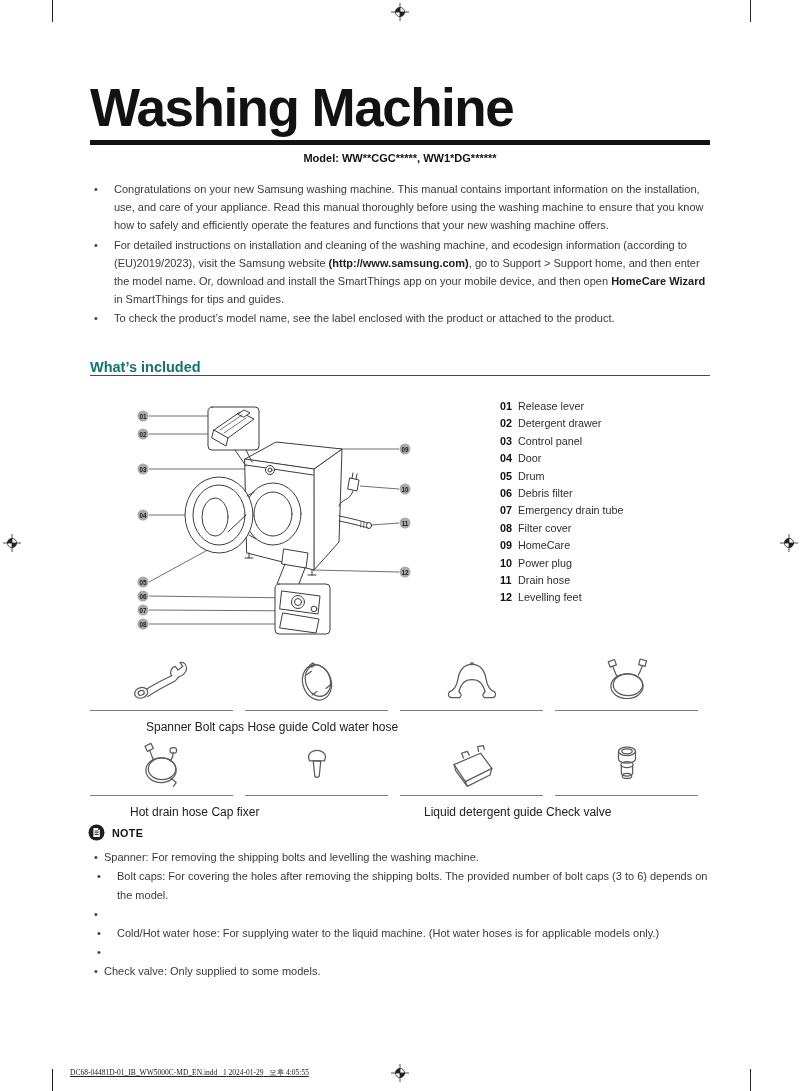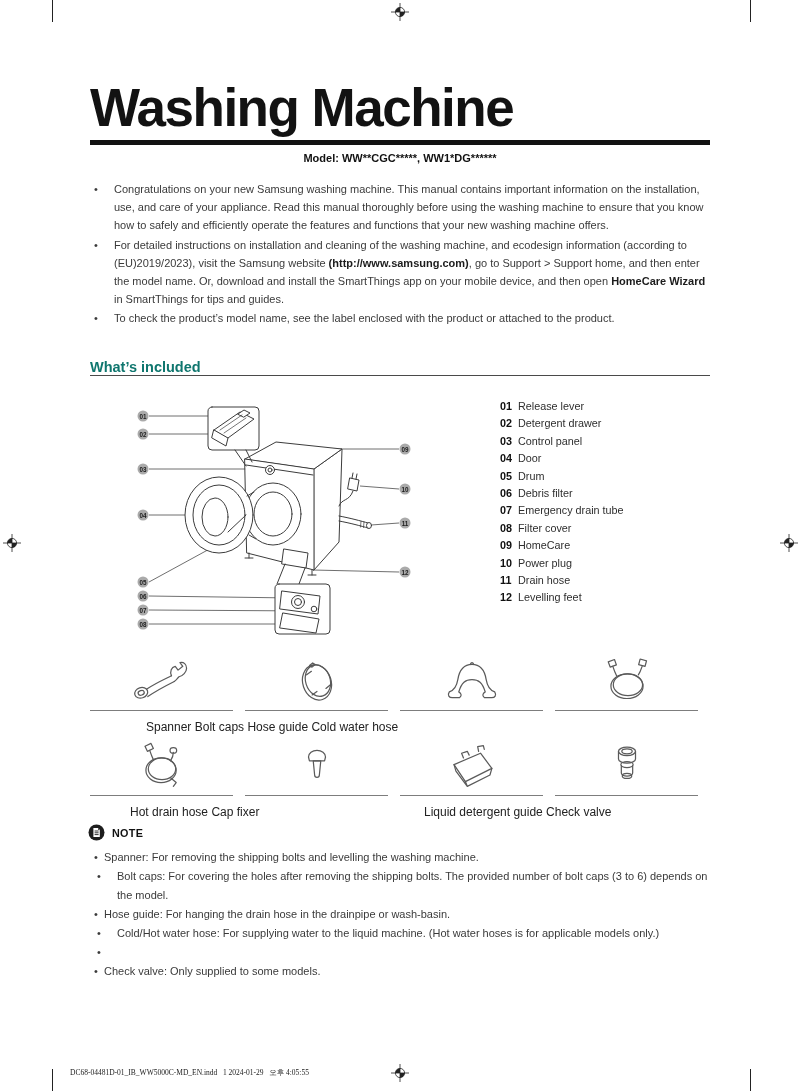--- a/index.html
+++ b/index.html
@@ -33,21 +33,21 @@
   .cap-r2a{left:40px;}
   .cap-r2b{left:334px;}
   .note-head{position:absolute;left:88px;top:824px;display:flex;align-items:center;}
   .note-label{font-size:10.8px;font-weight:700;color:#111;margin-left:7px;letter-spacing:.3px;}
   .note-list{position:absolute;left:90px;top:848px;width:624px;}
   .nli{display:flex;font-size:11px;line-height:19px;color:#3a3a3a;}
   .nli .marker{flex:none;width:10px;padding-left:4px;}
   .nli.indent .marker{width:20px;padding-left:7px;}
   .footer{position:absolute;left:70px;top:1068px;font-family:"Liberation Serif",serif;
           font-size:7.5px;color:#222;white-space:pre;}
-  .footer span{white-space:pre;}
+  .footer span{white-space:pre;text-decoration:underline;}
   svg{display:block;}
 </style>
 </head>
 <body>
 
 <div class="page">
 
   <div class="crop" style="left:52px;top:0;"></div>
   <div class="crop" style="left:750px;top:0;"></div>
   <div class="crop" style="left:52px;top:1069px;"></div>
@@ -344,21 +344,20 @@
       <div class="nli">
         <span class="marker">•</span>
         <span>Spanner: For removing the shipping bolts and levelling the washing machine.</span>
       </div>
       <div class="nli indent">
         <span class="marker">•</span>
         <span>Bolt caps: For covering the holes after removing the shipping bolts. The provided number of bolt caps (3 to 6) depends on the model.</span>
       </div>
       <div class="nli">
         <span class="marker">•</span>
-        <span>Hose guide: For hanging the drain hose in the drainpipe or wash-basin.</span>
       </div>
       <div class="nli indent">
         <span class="marker">•</span>
         <span>Cold/Hot water hose: For supplying water to the liquid machine. (Hot water hoses is for applicable models only.)</span>
       </div>
       <div class="nli indent">
         <span class="marker">•</span>
       </div>
       <div class="nli">
         <span class="marker">•</span>

